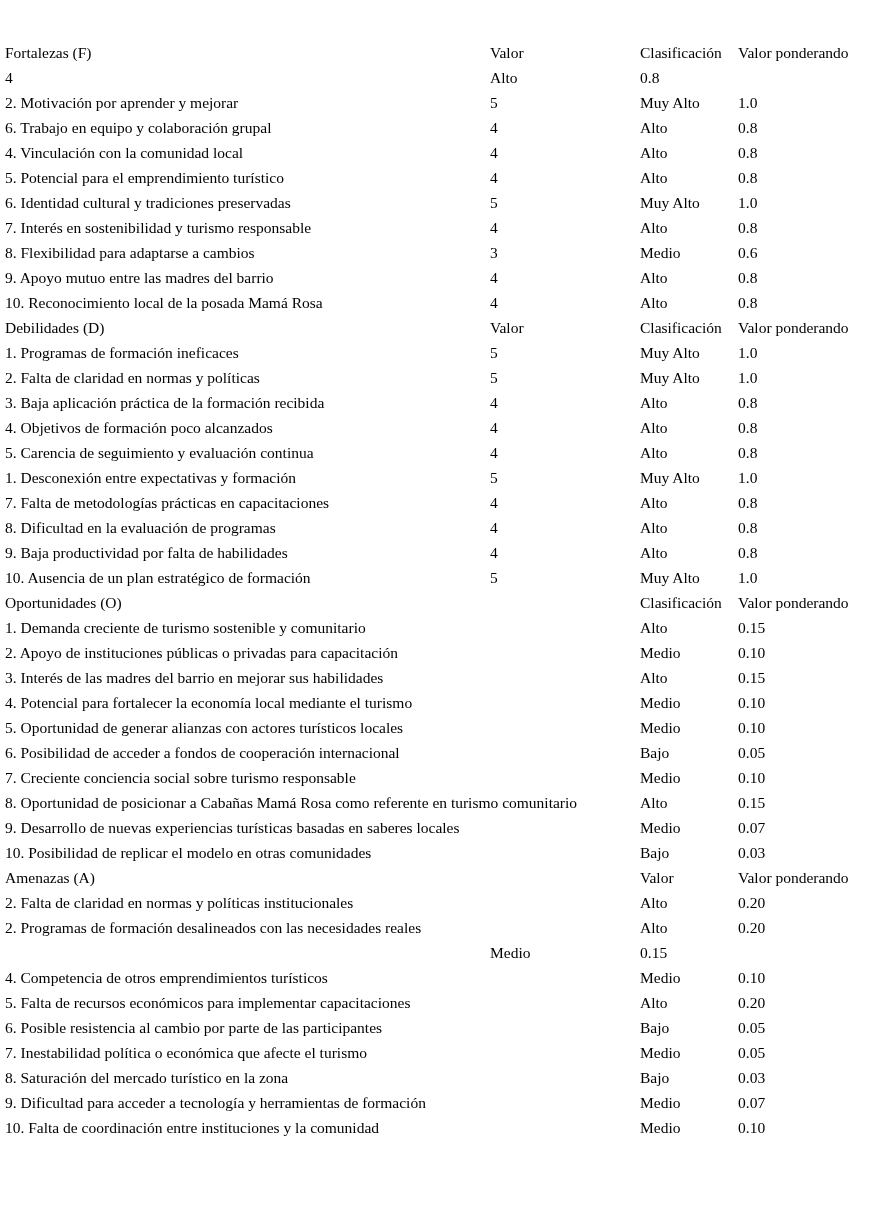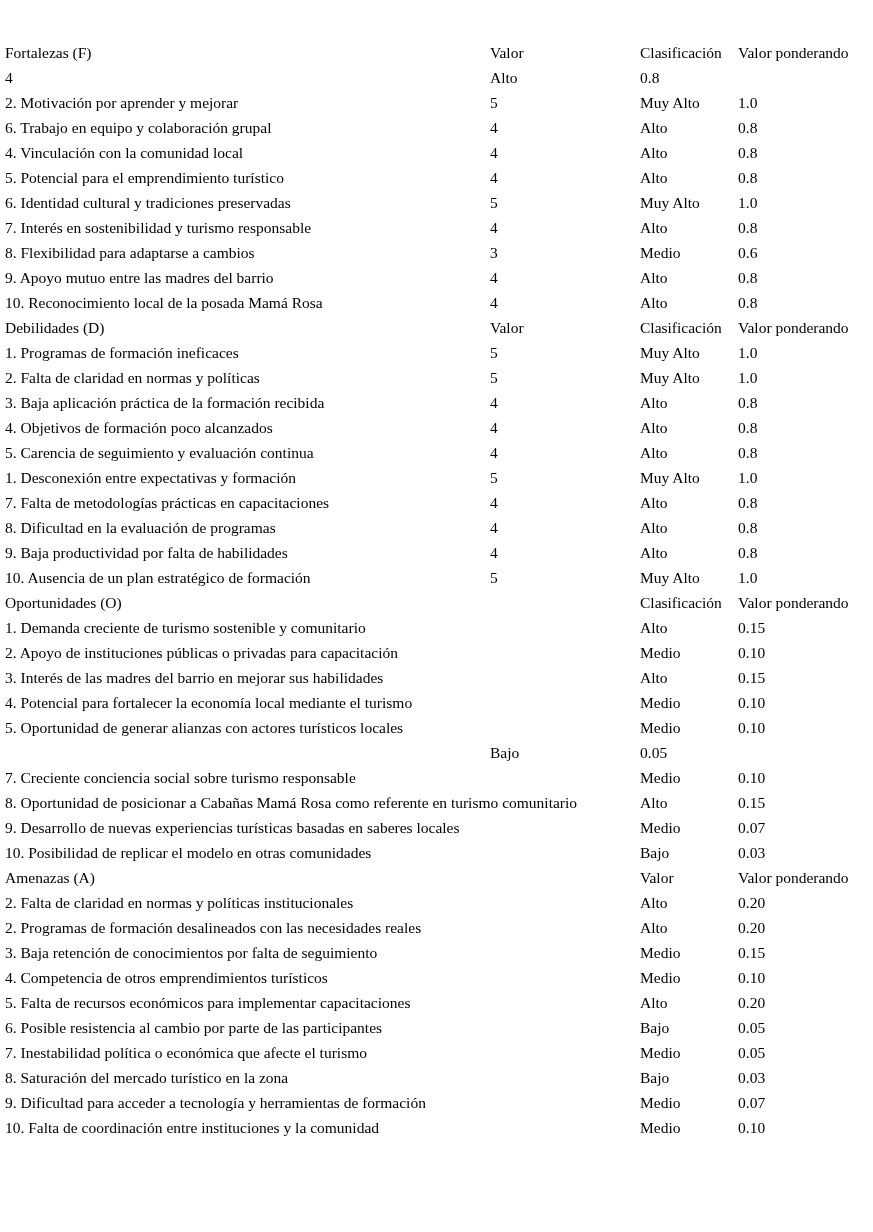--- a/index.html
+++ b/index.html
@@ -195,20 +195,21 @@
       <div class="cell">Medio</div>
       <div class="cell">0.10</div>
     </div>
     <div class="row">
       <div class="cell item">5. Oportunidad de generar alianzas con actores turísticos locales</div>
       <div class="cell"></div>
       <div class="cell">Medio</div>
       <div class="cell">0.10</div>
     </div>
     <div class="row">
+      <div class="cell item">6. Posibilidad de acceder a fondos de cooperación internacional</div>
       <div class="cell"></div>
       <div class="cell">Bajo</div>
       <div class="cell">0.05</div>
     </div>
     <div class="row">
       <div class="cell item">7. Creciente conciencia social sobre turismo responsable</div>
       <div class="cell"></div>
       <div class="cell">Medio</div>
       <div class="cell">0.10</div>
     </div>
@@ -242,21 +243,20 @@
       <div class="cell">Alto</div>
       <div class="cell">0.20</div>
     </div>
     <div class="row">
       <div class="cell item">2. Programas de formación desalineados con las necesidades reales</div>
       <div class="cell"></div>
       <div class="cell">Alto</div>
       <div class="cell">0.20</div>
     </div>
     <div class="row">
-      <div class="cell item">3. Baja retención de conocimientos por falta de seguimiento</div>
       <div class="cell"></div>
       <div class="cell">Medio</div>
       <div class="cell">0.15</div>
     </div>
     <div class="row">
       <div class="cell item">4. Competencia de otros emprendimientos turísticos</div>
       <div class="cell"></div>
       <div class="cell">Medio</div>
       <div class="cell">0.10</div>
     </div>

